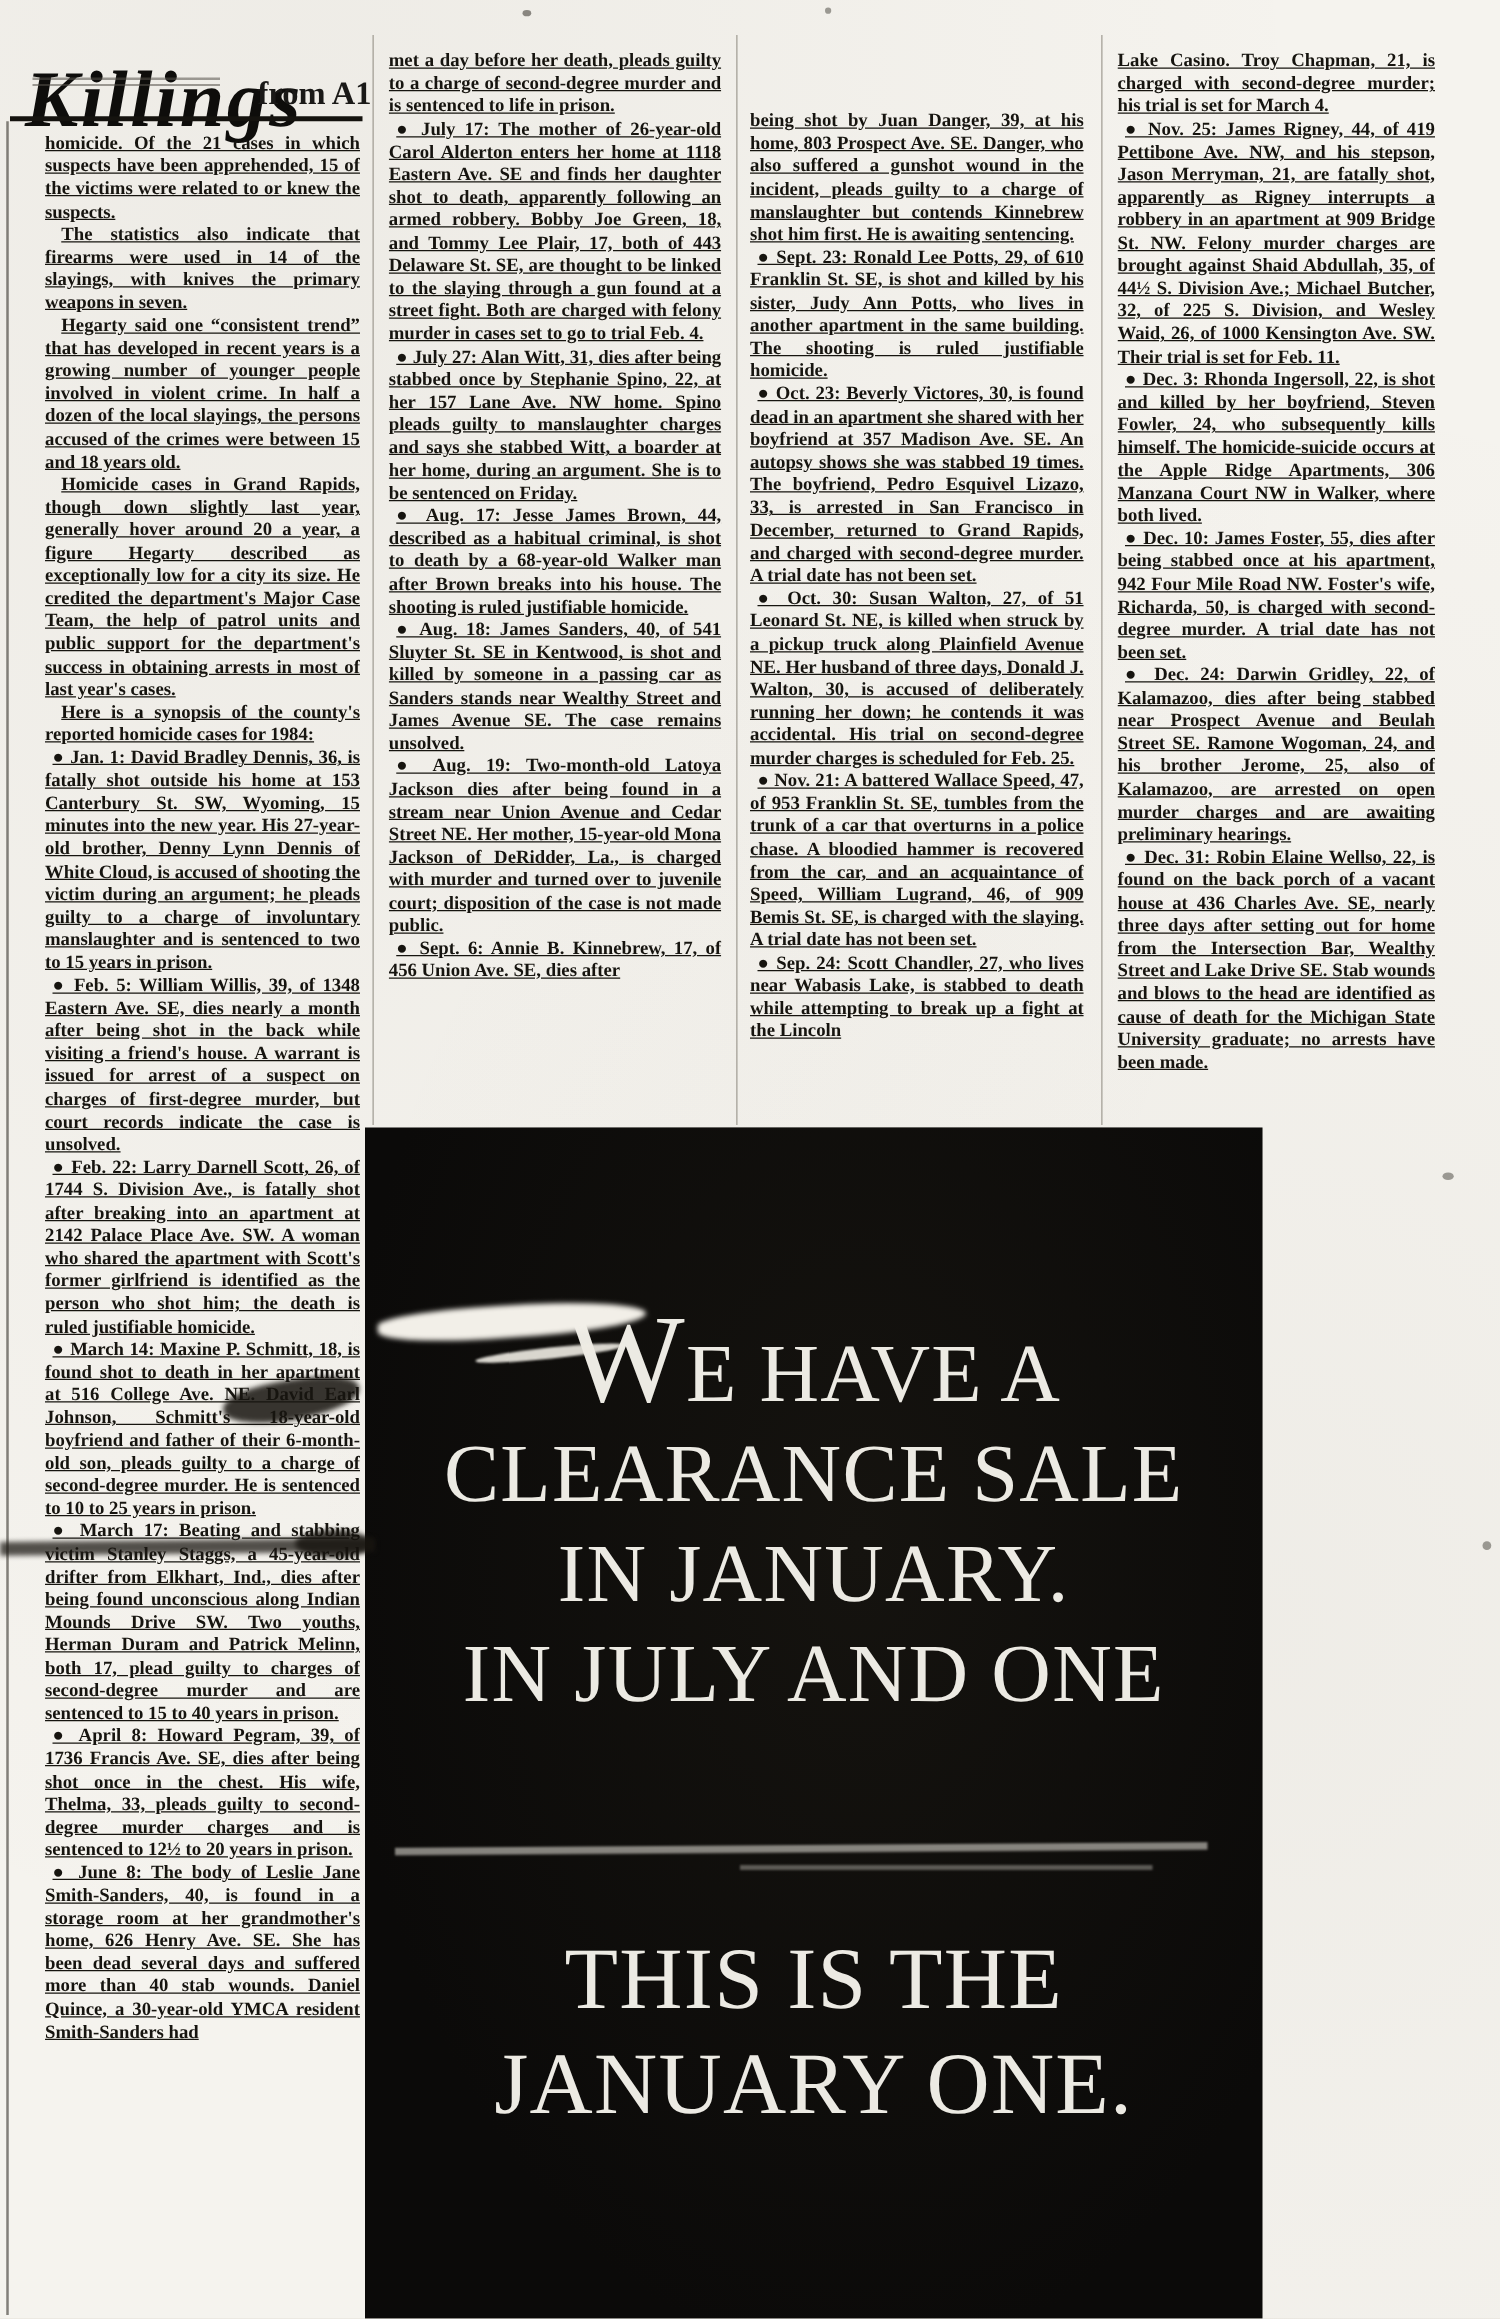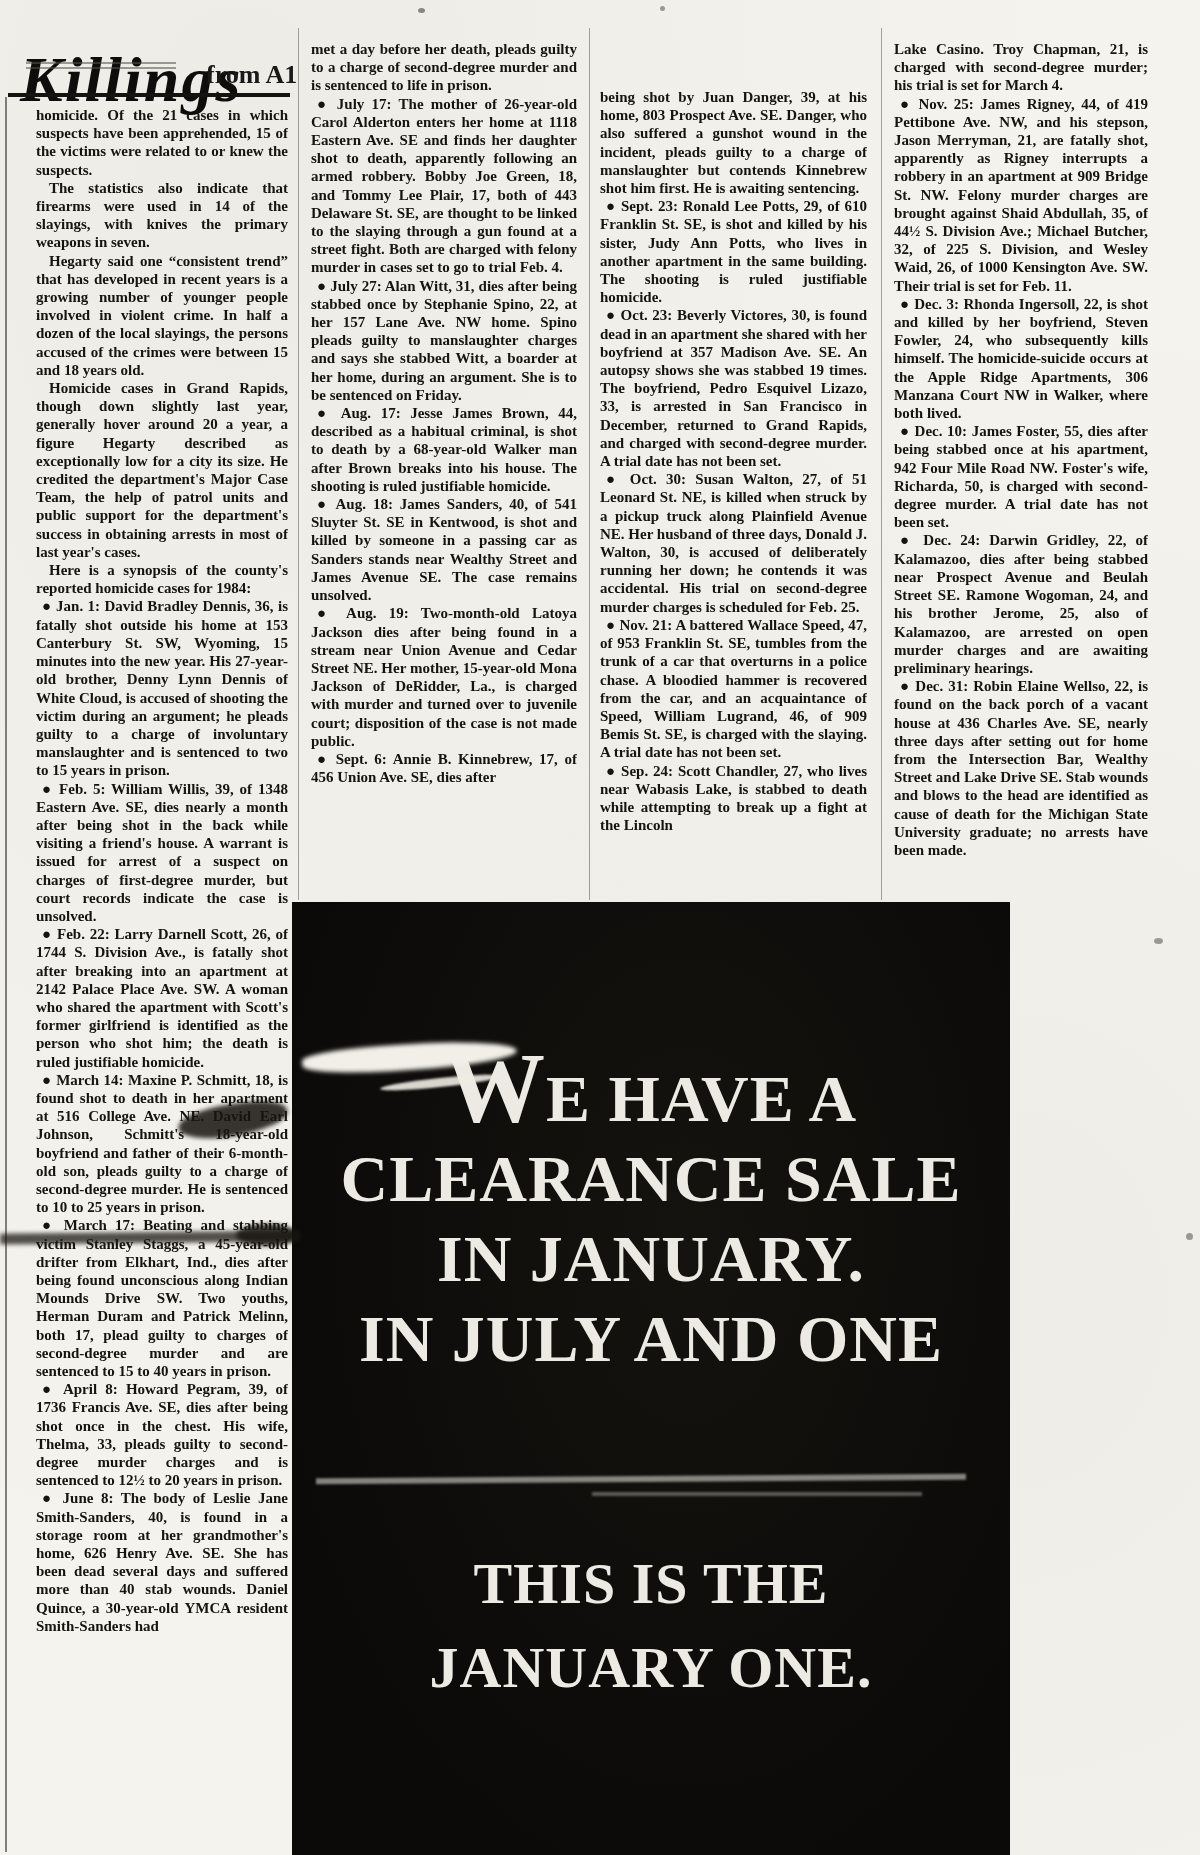--- a/index.html
+++ b/index.html
@@ -11,37 +11,37 @@
   
   .headline{position:absolute;left:20px;top:2px;font-size:64px;line-height:70px;
             font-weight:700;font-style:italic;letter-spacing:2px;color:#0e0d0b;}
   .fromline{position:absolute;left:206px;top:60px;font-size:26px;font-weight:700;color:#1a1917;}
   .head-rule{position:absolute;left:8px;top:93px;width:282px;height:4px;background:#15130f;}
   .left-rule{position:absolute;left:5px;top:97px;width:2px;height:1755px;background:#35322c;opacity:.6;}
   .vrule{position:absolute;top:28px;width:1px;height:872px;background:#8d8a80;opacity:.8;}
   .vrule1{left:298px;} .vrule2{left:589px;} .vrule3{left:881px;}
   
   .col{position:absolute;overflow:hidden;font-size:15px;line-height:18.2px;font-weight:700;
-       text-align:justify;color:#16140f;}
+       text-align:justify;color:#16140f;text-decoration:underline;}
   .col p{margin:0;}
   .col p.ind{text-indent:13px;}
   .col p.cont{text-indent:0;}
   .col p.bul{text-indent:6px;}
   .col1{left:36px;top:106px;width:252px;height:1744px;}
   .col2{left:311px;top:40px;width:266px;height:860px;}
   .col3{left:600px;top:40px;width:267px;height:860px;margin-top:48px;}
   .col4{left:894px;top:40px;width:254px;height:860px;}
   
   .ad{position:absolute;left:292px;top:902px;width:718px;height:953px;
       background:#0b0a09;
       background-image:radial-gradient(ellipse at 55% 35%, #15130f, rgba(0,0,0,0) 75%);
       overflow:hidden;}
-  .ad-group{position:absolute;left:0;right:0;text-align:center;color:#eceae3;font-weight:bold;}
+  .ad-group{position:absolute;left:0;right:0;text-align:center;color:#eceae3;}
   .ad-top{top:146px;font-size:66px;line-height:80px;letter-spacing:1px;}
-  .ad-bottom{top:640px;font-size:58px;line-height:84px;letter-spacing:1px;}
+  .ad-bottom{top:640px;font-size:70px;line-height:84px;letter-spacing:1px;}
   .ad-line{display:block;}
   .ad-line-first::first-letter{font-size:1.52em;}
   
   .artifact{position:absolute;pointer-events:none;}
   .smudge-masthead{left:26px;top:62px;width:150px;height:9px;
       background:repeating-linear-gradient(180deg,#55514a 0 2px,transparent 2px 5px);opacity:.55;}
   .speck{background:#44413a;border-radius:50%;}
   .sp1{left:418px;top:8px;width:7px;height:5px;opacity:.6;}
   .sp2{left:660px;top:6px;width:5px;height:5px;opacity:.5;}
   .sp3{left:1154px;top:938px;width:9px;height:6px;opacity:.5;}

